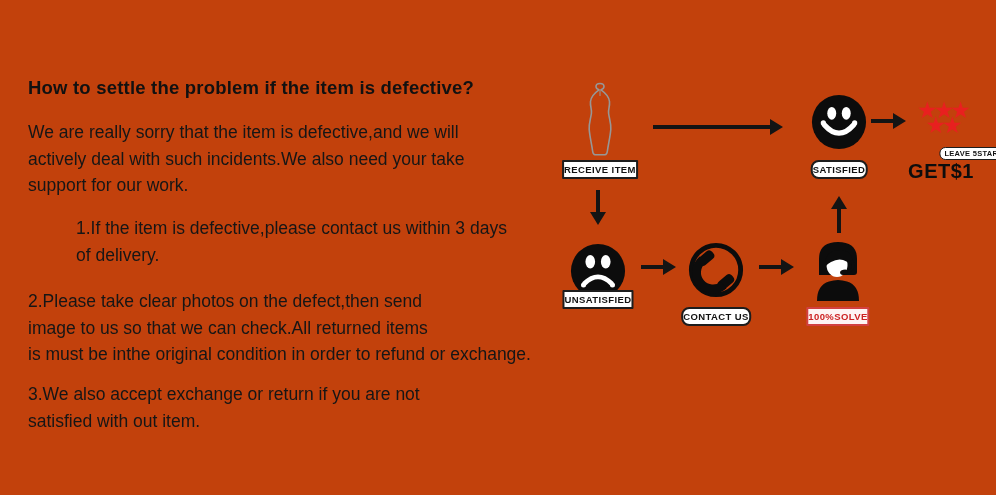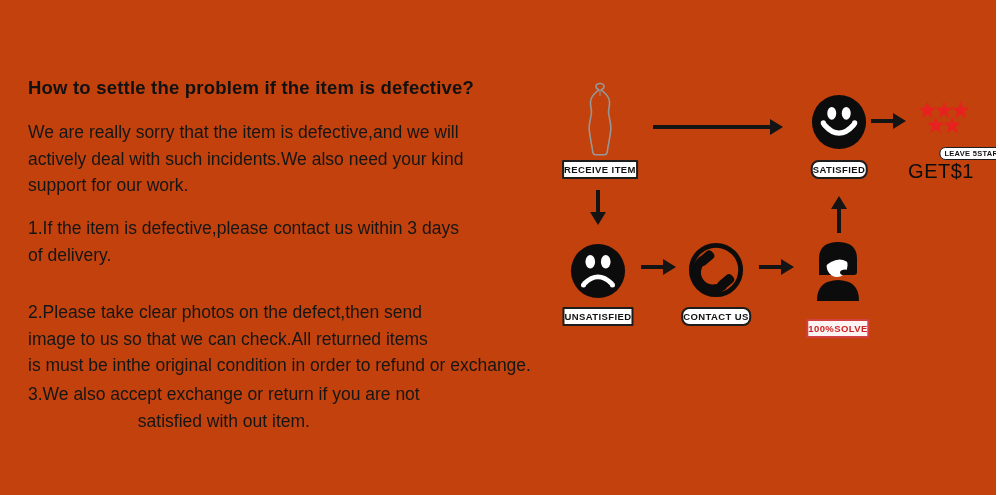--- a/index.html
+++ b/index.html
@@ -10,40 +10,40 @@
   
   .heading{
     position:absolute; left:28px; top:77px;
     font-size:18.5px; font-weight:bold; letter-spacing:.2px; color:#111;
   }
   .para{
     position:absolute; left:28px;
     font-size:17.5px; line-height:26.5px; white-space:pre-line; color:#161616;
   }
   .para.intro{top:119px;}
-  .para.p1{top:215px;}
-  .para.p2{top:299px;}
-  .para.p3{top:381px;text-align:center;}
+  .para.p1{top:215px;margin-left:48px;}
+  .para.p2{top:288px;}
+  .para.p3{top:381px;}
 
   
   .flow-label{
     position:absolute; transform:translateX(-50%);
     border:2px solid #1d1d1d; background:#fff; color:#111;
     font-size:9.5px; font-weight:bold; letter-spacing:.4px;
     padding:2px 0; white-space:nowrap; border-radius:1px;
   }
   .flow-label.red{
-    border-color:#d24040; color:#cc2222; background:#fdf4f3;margin-top:12px;
+    border-color:#d24040; color:#cc2222; background:#fdf4f3;
   }
   .flow-label.small{
     font-size:7.5px; border-width:1px; padding:1px 4px; letter-spacing:.3px;
   }
   .reward{
     position:absolute; transform:translateX(-50%);
-    font-size:20px; font-weight:normal; color:#0d0d0d; letter-spacing:.5px;
+    font-size:20px; font-weight:bold; color:#0d0d0d; letter-spacing:.5px;
   }
 
   
   .arrow-h{position:absolute; height:4px; background:#141414;}
   .arrow-h::after{
     content:""; position:absolute; right:-12px; top:-6.5px;
     border-left:13px solid #141414; border-top:8.5px solid transparent; border-bottom:8.5px solid transparent;
   }
   .arrow-v{position:absolute; width:4px; background:#141414;}
   .arrow-v.down::after{
@@ -63,21 +63,21 @@
   .star{font-size:23px; color:#e8201f; display:inline-block;}
   .star::before{content:"\2605";}
 </style>
 </head>
 <body>
 
 <div class="page">
 
   <div class="heading">How to settle the problem if the item is defective?</div>
   <div class="para intro">We are really sorry that the item is defective,and we will
-actively deal with such incidents.We also need your kind
+actively deal with such incidents.We also need your take
 support for our work.</div>
   <div class="para p1">1.If the item is defective,please contact us within 3 days
 of delivery.</div>
   <div class="para p2">2.Please take clear photos on the defect,then send
 image to us so that we can check.All returned items
 is must be inthe original condition in order to refund or exchange.</div>
   <div class="para p3">3.We also accept exchange or return if you are not
 satisfied with out item.</div>
 
   <svg class="icon" style="left:573px; top:80px;" width="54" height="78" viewBox="0 0 54 78">
@@ -114,21 +114,21 @@
   <div class="arrow-v up" style="left:837px; top:208px; height:25px;"></div>
 
   <svg class="icon" style="left:569px; top:242px;" width="58" height="58" viewBox="0 0 60 60">
     <circle cx="30" cy="30" r="28" fill="#0c0c0c"></circle>
     <ellipse cx="22" cy="20.5" rx="5" ry="7" fill="#fff"></ellipse>
     <ellipse cx="38" cy="20.5" rx="5" ry="7" fill="#fff"></ellipse>
     <path d="M16,43 Q30,29 44,43" stroke="#fff" stroke-width="5" fill="none" stroke-linecap="round"></path>
     <circle cx="15" cy="44.5" r="2.6" fill="#fff"></circle>
     <circle cx="45" cy="44.5" r="2.6" fill="#fff"></circle>
   </svg>
-  <div class="flow-label" style="left:598px; top:307px;">UNSATISFIED</div>
+  <div class="flow-label" style="left:598px; top:290px;">UNSATISFIED</div>
 
   <div class="arrow-h" style="left:641px; top:265px; width:23px;"></div>
 
   <svg class="icon" style="left:687px; top:241px;" width="58" height="58" viewBox="0 0 60 60">
     <circle cx="30" cy="30" r="25.5" fill="none" stroke="#0c0c0c" stroke-width="5"></circle>
     <g transform="rotate(-40 30 30)" fill="#0c0c0c">
       <rect x="21" y="9" width="18" height="10" rx="4"></rect>
       <rect x="21" y="41" width="18" height="10" rx="4"></rect>
       <path d="M26,13 A17,17 0 0 0 26,47" stroke="#0c0c0c" stroke-width="9" fill="none"></path>
     </g>

